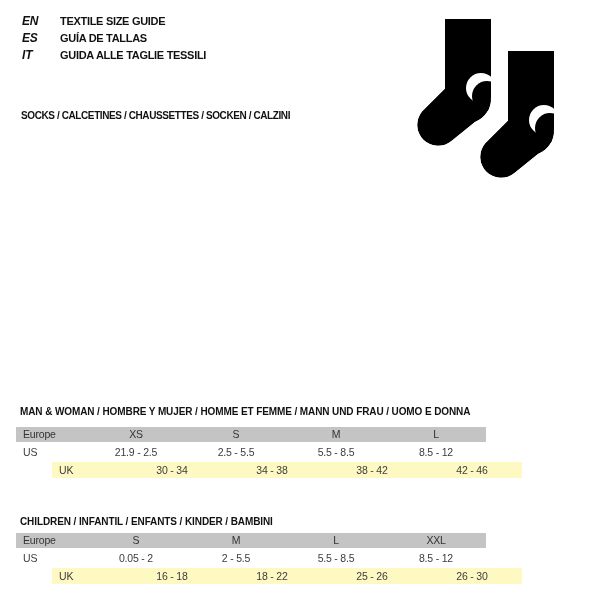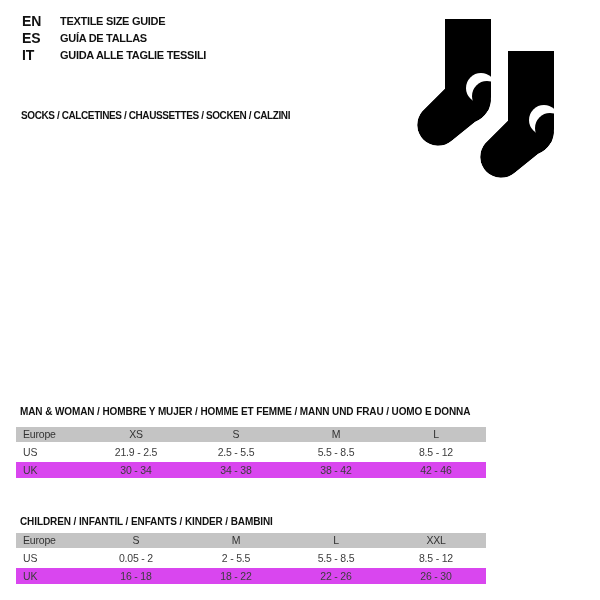--- a/index.html
+++ b/index.html
@@ -9,21 +9,21 @@
     position:relative;
     overflow:hidden;
     font-family:"Liberation Sans", sans-serif;
     color:#1a1a1a;
     -webkit-font-smoothing:antialiased;
   }
   
   .lang-block{position:absolute;left:22px;top:13px;}
   .lang-row{display:flex;height:17px;line-height:17px;}
   .lang-code{
-    width:38px;font-size:14px;font-weight:bold;letter-spacing:-0.2px;color:#111;
+    width:38px;font-size:12px;font-weight:bold;letter-spacing:-0.2px;color:#111;font-style:italic;
   }
   .lang-label{
     font-size:11px;font-weight:bold;letter-spacing:-0.3px;color:#111;white-space:nowrap;
   }
   
   .category-line{
     position:absolute;left:21px;top:110px;
     font-size:10px;font-weight:bold;letter-spacing:-0.4px;color:#111;white-space:nowrap;
   }
   
@@ -31,21 +31,21 @@
   
   .table-title{
     position:absolute;left:20px;
     font-size:10px;font-weight:bold;letter-spacing:-0.1px;color:#111;white-space:nowrap;
   }
   .size-table{position:absolute;left:16px;width:470px;}
   .t-row{display:flex;width:470px;}
   .t-head{height:15px;line-height:15px;background:#c4c4c4;margin-bottom:2px;}
   .t-data{height:16px;line-height:16px;}
   .t-white{background:#ffffff;margin-bottom:2px;align-items:flex-end;}
-  .t-gray{background:#d946ef;}
+  .t-gray{background:#fef9c3;margin-left:36px;}
   .cell{font-size:10.5px;color:#3c3c3c;letter-spacing:-0.2px;}
   .c-region{width:70px;text-align:left;padding-left:7px;box-sizing:border-box;color:#3c3c3c;}
   .c-size{width:100px;text-align:center;}
   .t-head .cell{color:#333333;}
 </style>
 </head>
 <body>
 
 <div class="lang-block">
   <div class="lang-row">
@@ -125,16 +125,16 @@
     <div class="cell c-region">US</div>
     <div class="cell c-size">0.05 - 2</div>
     <div class="cell c-size">2 - 5.5</div>
     <div class="cell c-size">5.5 - 8.5</div>
     <div class="cell c-size">8.5 - 12</div>
   </div>
   <div class="t-row t-data t-gray">
     <div class="cell c-region">UK</div>
     <div class="cell c-size">16 - 18</div>
     <div class="cell c-size">18 - 22</div>
-    <div class="cell c-size">22 - 26</div>
+    <div class="cell c-size">25 - 26</div>
     <div class="cell c-size">26 - 30</div>
   </div>
 </div>
 
 </body></html>

